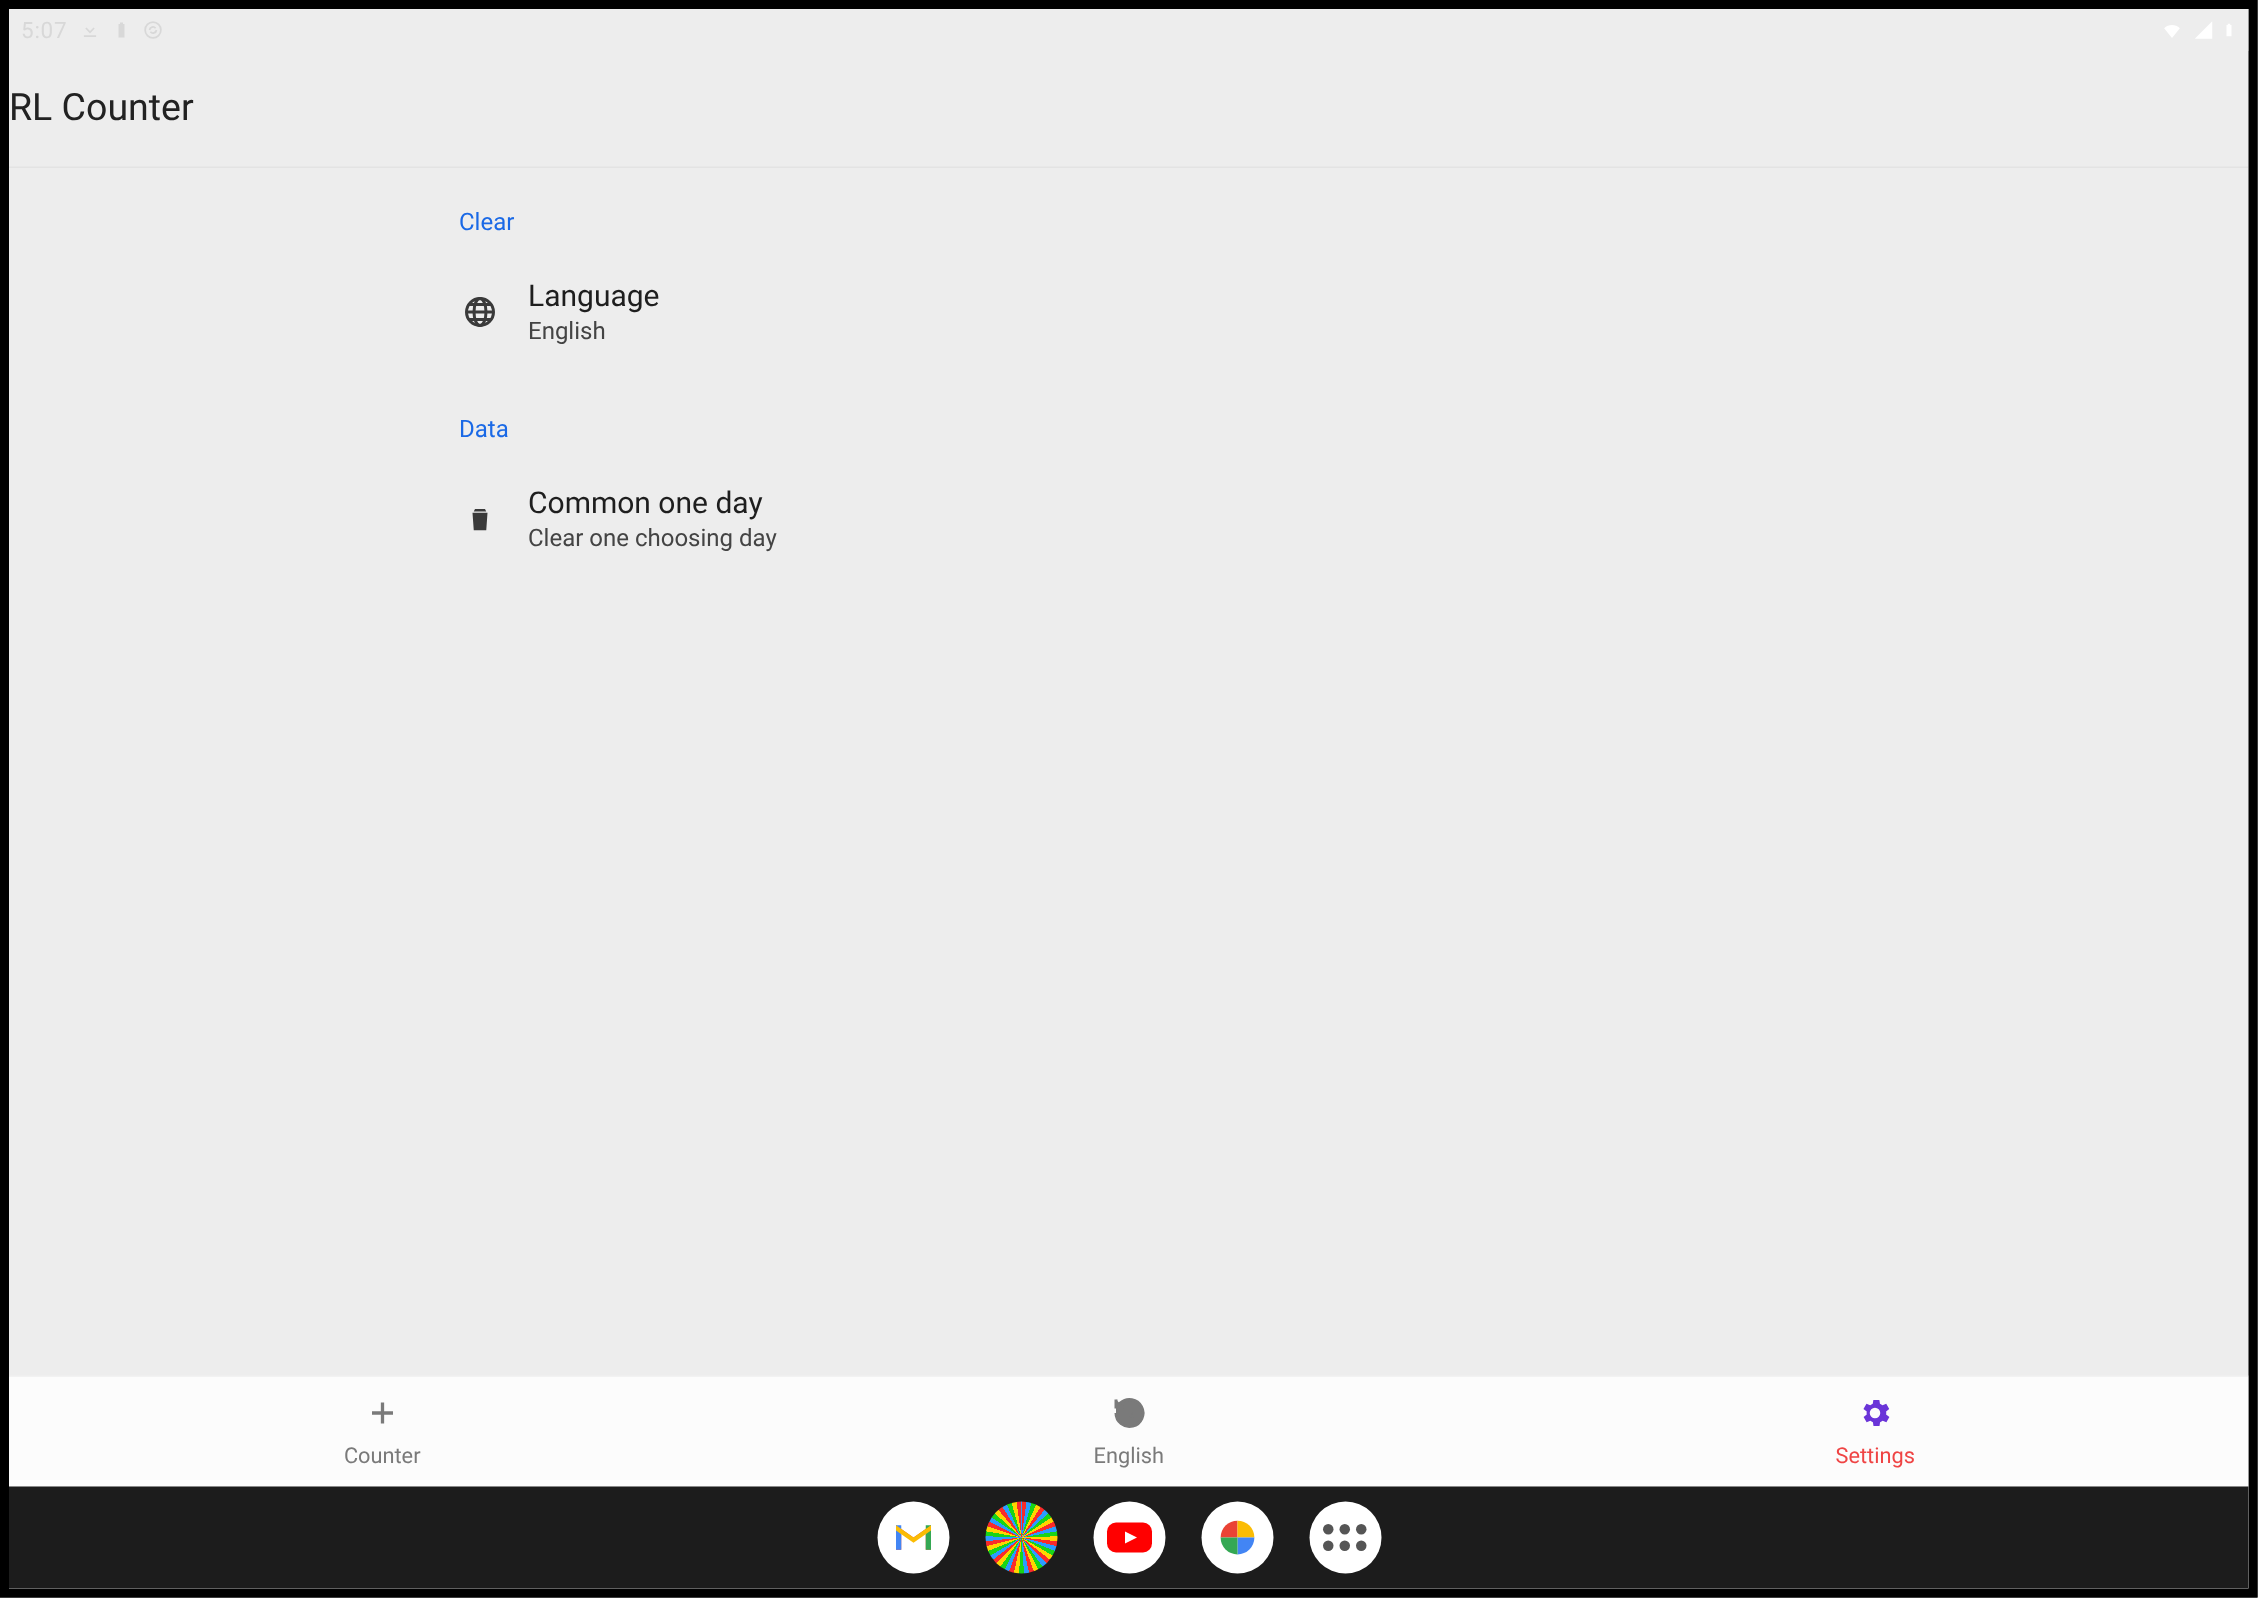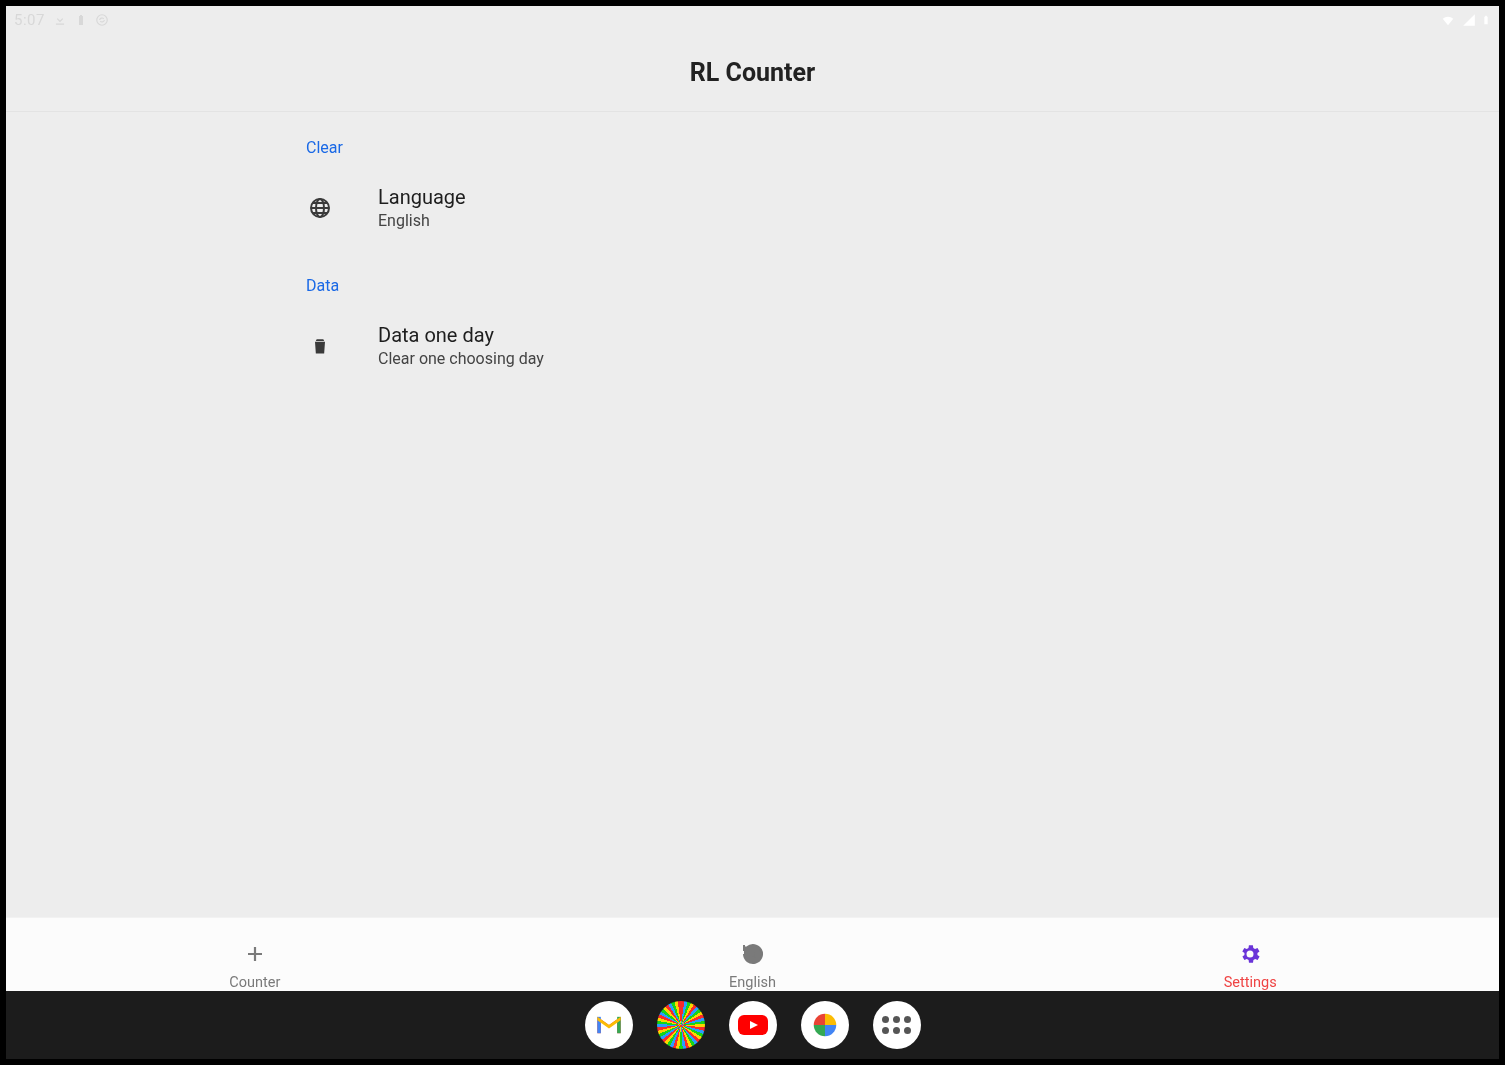--- a/index.html
+++ b/index.html
@@ -44,25 +44,23 @@
   .status-left { display:flex; align-items:center; gap:8px; }
   .status-left .time { color:#d8d8d8; font-weight:400; letter-spacing:0.5px; }
   .status-right { display:flex; align-items:center; gap:4px; }
   .sicon svg { display:block; }
 
   
   .app-bar {
     height: 78px;
     display:flex;
     align-items:center;
-    justify-content:center;
     font-size: 25px;
     color:#222;
     border-bottom: 1px solid rgba(0,0,0,0.04);
-    font-weight: bold;
   }
 
   
   .content {
     flex: 1;
     overflow-y:auto;
     padding: 20px 0 0 0;
   }
   .settings-wrap {
     max-width: 900px;
@@ -70,37 +68,36 @@
   }
   .section-header {
     color:#1a69e6;
     font-size:16px;
     padding: 6px 0 10px 0;
     font-weight:400;
   }
   .setting-row {
     display:flex;
     align-items:center;
-    gap: 44px;
+    gap: 18px;
     padding: 18px 0;
     cursor:pointer;
   }
   .setting-row .icon { width:28px; display:flex; justify-content:center; }
   .setting-row .texts { display:flex; flex-direction:column; gap:2px; }
   .setting-title { font-size:20px; color:#1e1e1e; }
   .setting-sub { font-size:16px; color:#444; }
   .section-gap { height: 22px; }
 
   
   .bottom-nav {
     height: 74px;
     background:#fcfcfc;
     display:flex;
     border-top:1px solid rgba(0,0,0,0.04);
-    align-items:flex-end;
   }
   .nav-item {
     flex:1;
     display:flex;
     flex-direction:column;
     align-items:center;
     justify-content:center;
     gap:4px;
     cursor:pointer;
   }
@@ -210,21 +207,21 @@
         <div class="section-header">Data</div>
 
 
         <div class="setting-row">
           <span class="icon">
             <svg width="20" height="22" viewBox="0 0 24 24" fill="#3a3a3a">
               <path d="M6 7h12l-1 14H7L6 7zm2-3h8l1 2H7l1-2z"></path>
             </svg>
           </span>
           <div class="texts">
-            <span class="setting-title">Data one day</span>
+            <span class="setting-title">Common one day</span>
             <span class="setting-sub">Clear one choosing day</span>
           </div>
         </div>
 
       </div>
     </div>
 
     <div class="bottom-nav">
       <div class="nav-item inactive">
         <span>

